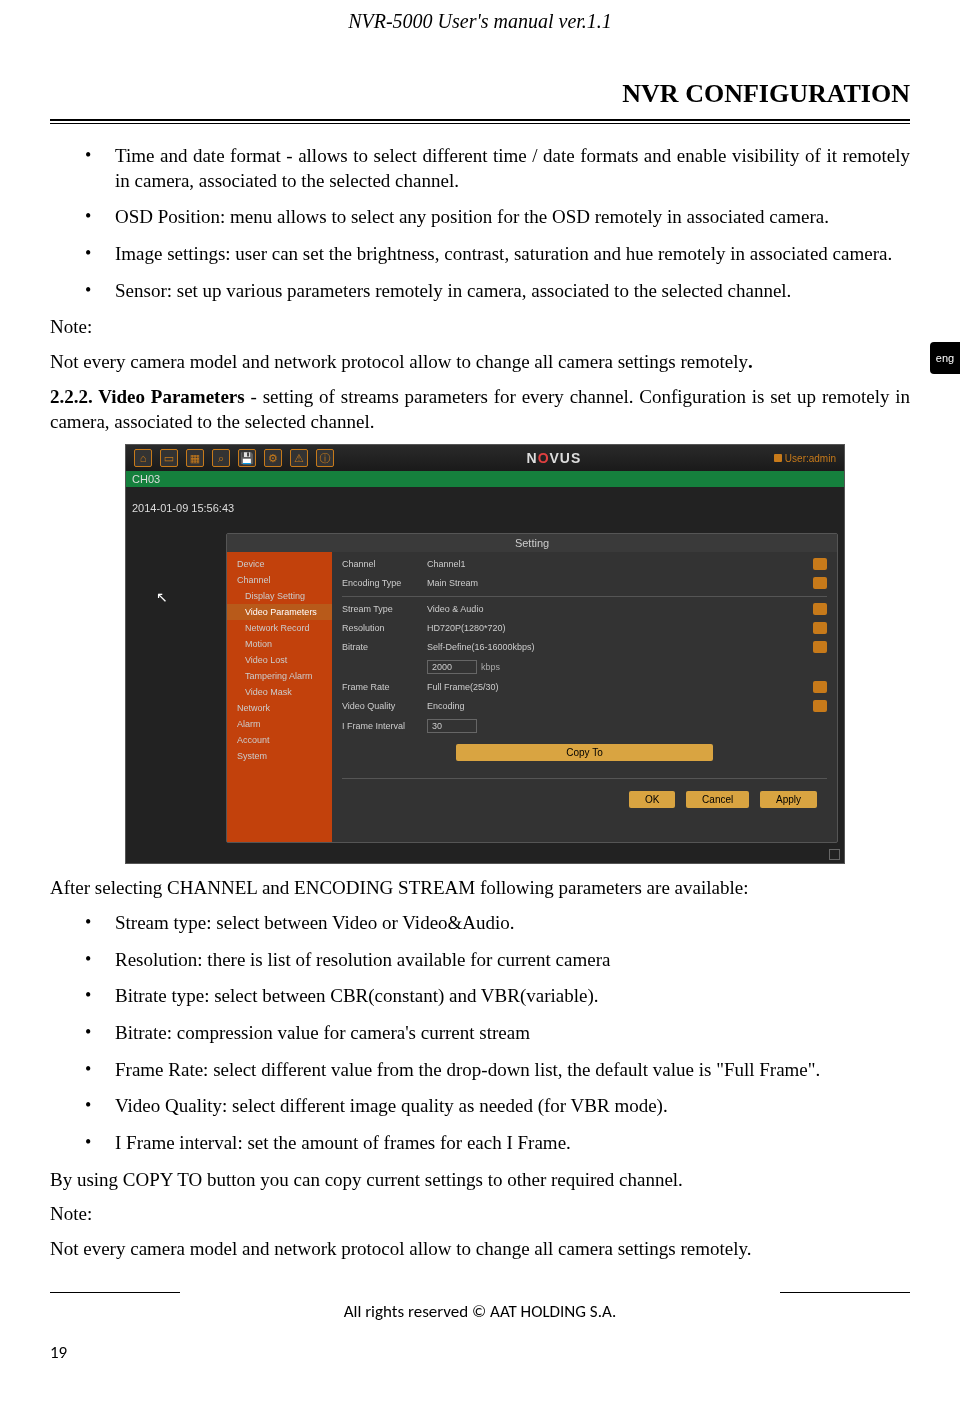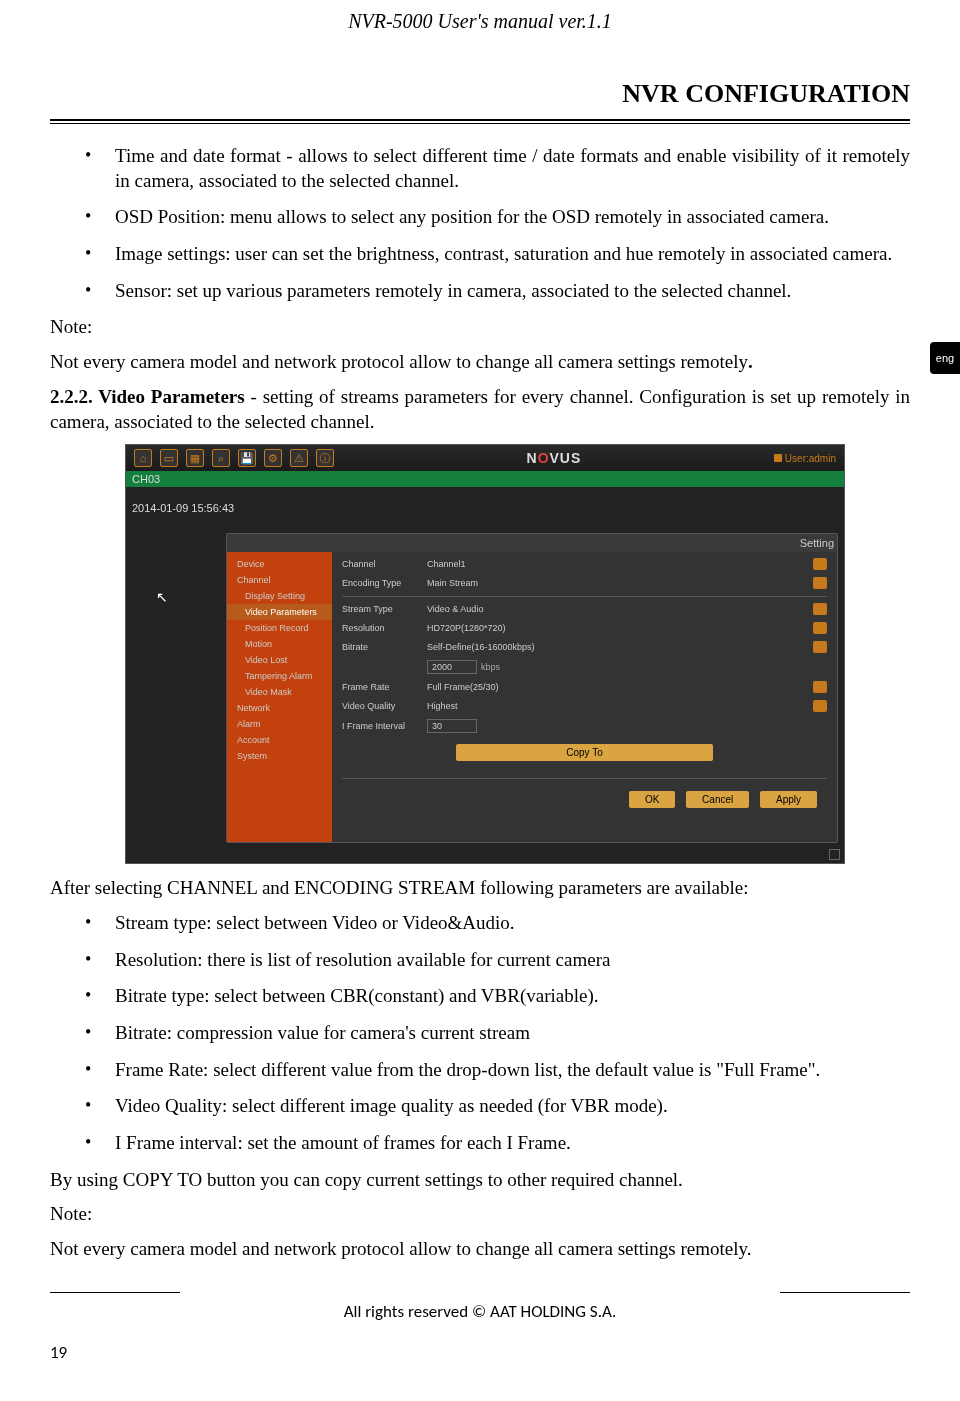--- a/index.html
+++ b/index.html
@@ -20,21 +20,21 @@
 .ss-logo { flex: 1; text-align: center; color: #ddd; font-family: Arial; font-size: 14px; letter-spacing: 1px; font-weight: bold; }
 .ss-logo .o { color: #e04040; }
 .ss-user { color: #c77a1a; font-size: 10px; font-family: Arial; }
 .ss-lock { display:inline-block; width:8px; height:8px; background:#c77a1a; border-radius:1px; margin-right:3px; }
 .ss-ch { color: #ddd; font-family: Arial; font-size: 11px; padding: 2px 6px; background: #15803d; }
 .ss-time { color: #ddd; font-family: Arial; font-size: 11px; padding: 15px 6px; }
 .ss-body { display: flex; min-height: 320px; }
 .ss-left { width: 100px; position: relative; }
 .cursor { position: absolute; top: 60px; left: 30px; color: #fff; font-size: 14px; }
 .ss-panel { flex: 1; background: #333; margin: 4px 6px 6px 0; border: 1px solid #555; border-radius: 2px; display: flex; flex-direction: column; }
-.ss-panel-title { text-align: right; color: #ccc; font-family: Arial; font-size: 11px; padding: 3px; background: #3a3a3a; }
+.ss-panel-title { text-align: center; color: #ccc; font-family: Arial; font-size: 11px; padding: 3px; background: #3a3a3a; }
 .ss-panel-body { display: flex; flex: 1; }
 .ss-menu { width: 105px; background: #c2410c; padding: 4px 0; }
 .ss-menu-item { color: #ccc; font-family: Arial; font-size: 9px; padding: 3px 6px 3px 10px; }
 .ss-menu-sub { padding-left: 18px; }
 .ss-menu-item.active { background: #b85a1a; color: #fff; }
 .ss-form { flex: 1; padding: 6px 10px; }
 .ss-row { display: flex; align-items: center; margin-bottom: 7px; }
 .ss-label { width: 85px; color: #ccc; font-family: Arial; font-size: 9px; }
 .ss-value { flex: 1; color: #ccc; font-family: Arial; font-size: 9px; }
 .ss-dd { display: inline-block; width: 14px; height: 12px; background: #c77a1a; border-radius: 2px; margin-left: 4px; }
@@ -98,21 +98,21 @@
       <div class="cursor">↖</div>
     </div>
     <div class="ss-panel">
       <div class="ss-panel-title">Setting</div>
       <div class="ss-panel-body">
         <div class="ss-menu" id="ss-menu">
             <div class="ss-menu-item">Device</div>
             <div class="ss-menu-item">Channel</div>
             <div class="ss-menu-item ss-menu-sub">Display Setting</div>
             <div class="ss-menu-item ss-menu-sub active">Video Parameters</div>
-            <div class="ss-menu-item ss-menu-sub">Position Record</div>
+            <div class="ss-menu-item ss-menu-sub">Network Record</div>
             <div class="ss-menu-item ss-menu-sub">Motion</div>
             <div class="ss-menu-item ss-menu-sub">Video Lost</div>
             <div class="ss-menu-item ss-menu-sub">Tampering Alarm</div>
             <div class="ss-menu-item ss-menu-sub">Video Mask</div>
             <div class="ss-menu-item">Network</div>
             <div class="ss-menu-item">Alarm</div>
             <div class="ss-menu-item">Account</div>
             <div class="ss-menu-item">System</div>
           </div>
         <div class="ss-form">
@@ -147,21 +147,21 @@
                 <div class="ss-label"></div>
                 <div class="ss-value"><span class="ss-input">2000</span><span class="ss-unit">kbps</span></div>
               </div>
               <div class="ss-row">
                 <div class="ss-label">Frame Rate</div>
                 <div class="ss-value">Full Frame(25/30)</div>
                 <span class="ss-dd"></span>
               </div>
               <div class="ss-row">
                 <div class="ss-label">Video Quality</div>
-                <div class="ss-value">Highest</div>
+                <div class="ss-value">Encoding</div>
                 <span class="ss-dd"></span>
               </div>
               <div class="ss-row">
                 <div class="ss-label">I Frame Interval</div>
                 <div class="ss-value"><span class="ss-input">30</span></div>
               </div>
             </div>
           <div class="ss-btns">
             <span class="ss-btn wide">Copy To</span>
           </div>

